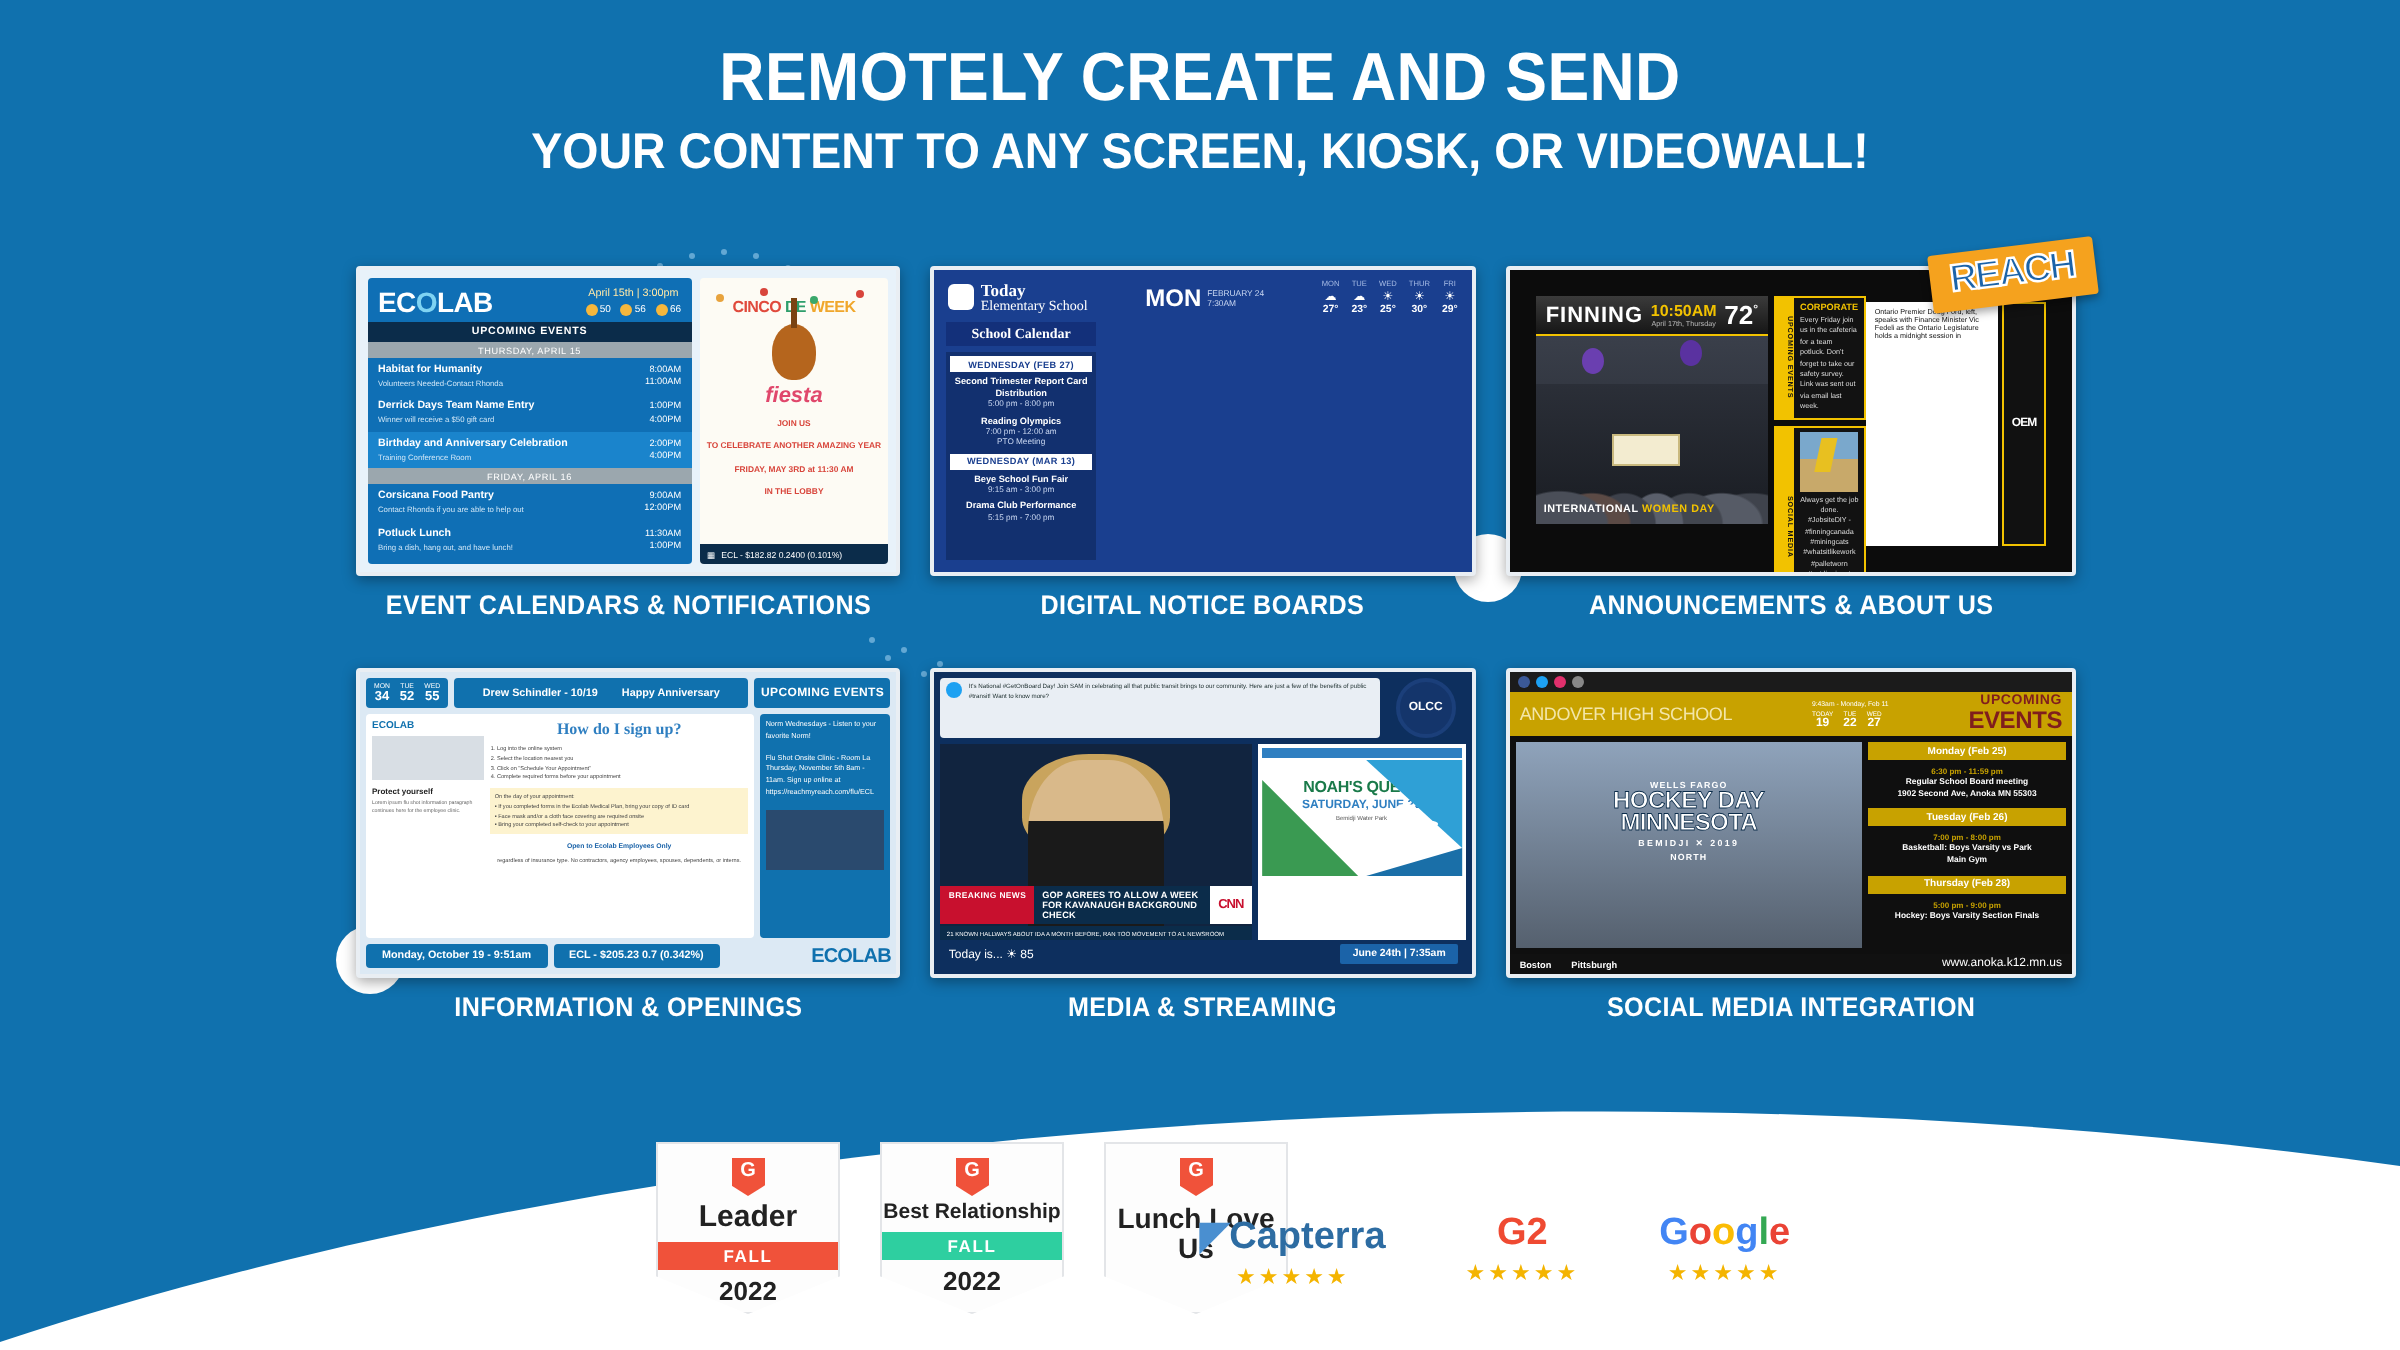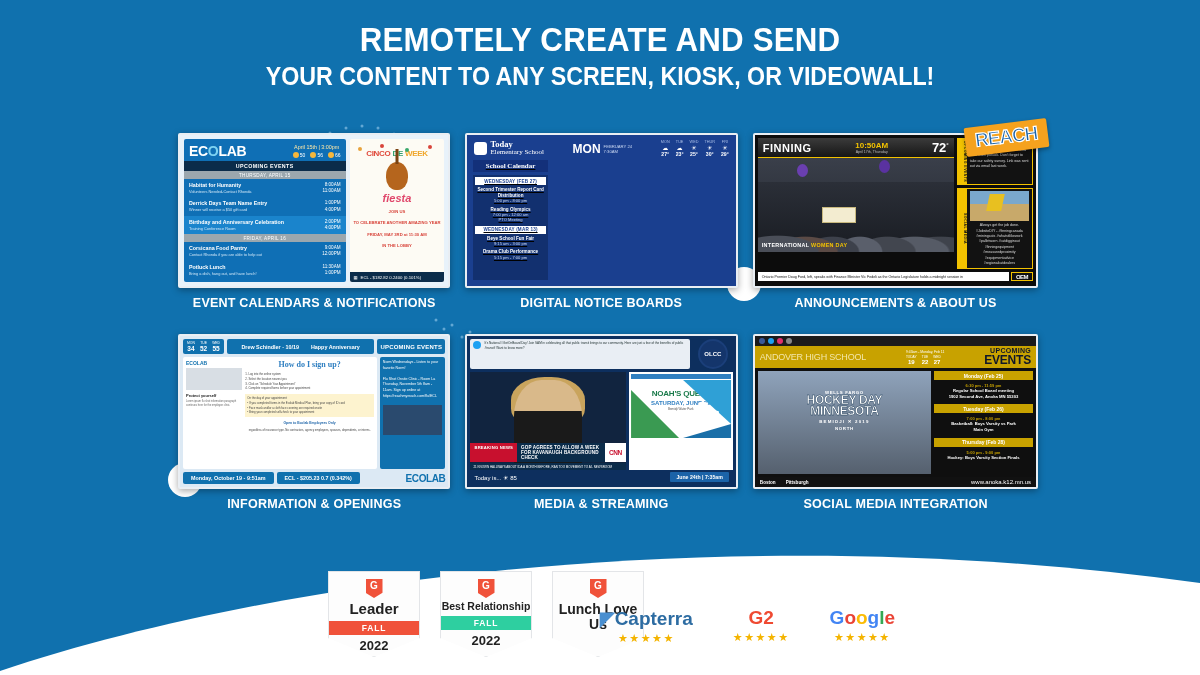--- a/index.html
+++ b/index.html
@@ -85,21 +85,21 @@
   .s2 .dstamp { color:#c9d7f2; font-size:4.2px; margin-left:3px;}
   .s2 .fc { display:flex; gap:6px; }
   .s2 .fc div { text-align:center; color:#fff; }
   .s2 .fc .dd { font-size:3.8px; color:#a8bde6;}
   .s2 .fc .ic { font-size:6px; }
   .s2 .fc .tp { font-size:5.2px; font-weight:700;}
   .s2 .body { display:flex; gap:3px; flex:1; padding:0 3px 3px;}
   .s2 .col { display:flex; flex-direction:column; gap:3px;}
   .s2 .c1 { width:31%; }
   .s2 .c2 { width:40%; }
-  .s2 .c3 { width:29%;text-decoration:underline; }
+  .s2 .c3 { width:29%; }
   .s2 .hdr { background:#13307a; color:#fff; font-size:7px; font-weight:700; text-align:center; padding:2px 0; font-family:"Liberation Serif", serif;}
   .s2 .white { background:#fff; flex:1; border-radius:1px; padding:2px; overflow:hidden;}
   .s2 .chowder { background:#f5e9c8; text-align:center; padding:3px 1px; }
   .s2 .chowder .d { font-size:4.2px; font-weight:700; color:#333;}
   .s2 .chowder .n { font-size:5px; font-weight:800; color:#c0392b; letter-spacing:.2px;}
   .s2 .chowder .c { font-size:9px; font-weight:800; color:#222; letter-spacing:-.4px; line-height:.95;}
   .s2 .cold { background:#8e9498; flex:1.2; display:flex; align-items:center; justify-content:center; position:relative; overflow:hidden;}
   .s2 .cold .txt { color:#fff; font-size:8px; font-weight:700; text-align:center; z-index:2; text-shadow:0 1px 2px rgba(0,0,0,.4);}
   .s2 .cold .sub { font-size:3px; font-weight:400; margin-top:3px;}
   .s2 .girl { position:absolute; right:0; top:0; width:45%; height:100%; background:linear-gradient(160deg,#6d747a,#3b4147);}
@@ -108,21 +108,21 @@
   .s2 .flyer { flex:1; background:#fff; border-radius:1px; text-align:center; padding-top:3px;}
   .s2 .flyer .pets { font-size:5px; color:#c85a8e; font-weight:700; font-family:"Liberation Serif",serif;}
   .s2 .flyer .days { font-size:4.4px; color:#3d7fc1; font-weight:700; margin-top:2px;}
   .s2 .cal { background:#12306f; flex:1; padding:2px; }
   .s2 .calday { background:#fff; color:#1a3f8f; font-size:4.6px; font-weight:700; text-align:center; padding:1.5px 0; margin-bottom:2px; letter-spacing:.2px;}
   .s2 .ce { text-align:center; color:#fff; margin-bottom:3px;}
   .s2 .ce .t { font-size:4.6px; font-weight:700; line-height:1.25;}
   .s2 .ce .s { font-size:4.1px; color:#cbd9f3; line-height:1.25;}
 
   
-  .s3 { background:#0c0c0c; display:flex; flex-direction:column; padding:3px; }
+  .s3 { background:#0c0c0c; display:flex; padding:13px; }
   .s3 .top { display:flex; }
   .s3 .main { width:72%; }
   .s3 .hd { background:linear-gradient(180deg,#3b3b3b,#161616); display:flex; align-items:center; justify-content:space-between; padding:2px 5px; border-bottom:1px solid #f2c200;}
   .s3 .brand { color:#fff; font-size:11px; font-weight:800; letter-spacing:.5px; }
   .s3 .clk { text-align:center;}
   .s3 .clk .t { color:#f2c200; font-size:8px; font-weight:800;}
   .s3 .clk .d { color:#bbb; font-size:3.6px;}
   .s3 .tmp { color:#fff; font-size:13px; font-weight:800; }
   .s3 .tmp sup { font-size:6px; }
   .s3 .pic { height:94px; background:linear-gradient(180deg,#3a3f4a,#22262e); position:relative; overflow:hidden;}
@@ -216,21 +216,21 @@
   .s6 .social { background:#1b1b1b; display:flex; gap:3px; padding:2px 4px; }
   .s6 .social i { width:6px;height:6px;border-radius:50%; display:block;}
   .s6 .hd { background:#c8a200; display:flex; align-items:center; justify-content:space-between; padding:2px 5px;}
   .s6 .sch { color:#fff; font-size:9px; font-weight:800; letter-spacing:-.2px;}
   .s6 .sch span { font-weight:400; color:#f3e6a8;}
   .s6 .wx { text-align:center;}
   .s6 .wx .d { color:#fff; font-size:3.4px;}
   .s6 .wx .row { display:flex; gap:5px; margin-top:1px;}
   .s6 .wx .row div { color:#fff; font-size:3.2px; text-align:center;}
   .s6 .wx .row b { font-size:6px; display:block;}
-  .s6 .ue { color:#0f172a; text-align:right; line-height:.95;}
+  .s6 .ue { color:#7f1d1d; text-align:right; line-height:.95;}
   .s6 .ue .a { font-size:7px; font-weight:600; letter-spacing:.3px;}
   .s6 .ue .b { font-size:12px; font-weight:800; letter-spacing:-.2px;}
   .s6 .body { flex:1; display:flex; gap:3px; padding:3px;}
   .s6 .hk { flex:1.75; background:linear-gradient(180deg,#8fa3bb,#55606e); position:relative; overflow:hidden;}
   .s6 .hklogo { position:absolute; left:14%; top:18%; width:72%; color:#fff; text-align:center;}
   .s6 .hklogo .wf { font-size:4.4px; font-weight:800; letter-spacing:.6px;}
   .s6 .hklogo .h1 { font-size:12px; font-weight:800; line-height:.92; letter-spacing:-.3px; -webkit-text-stroke:.4px #0b2c4a;}
   .s6 .hklogo .h2 { font-size:4.4px; font-weight:700; letter-spacing:1.2px; margin-top:2px;}
   .s6 .evcol { flex:1; display:flex; flex-direction:column; gap:2px;}
   .s6 .dayhd { background:#c8a200; color:#fff; font-size:5px; font-weight:800; text-align:center; padding:1.5px 0;}

